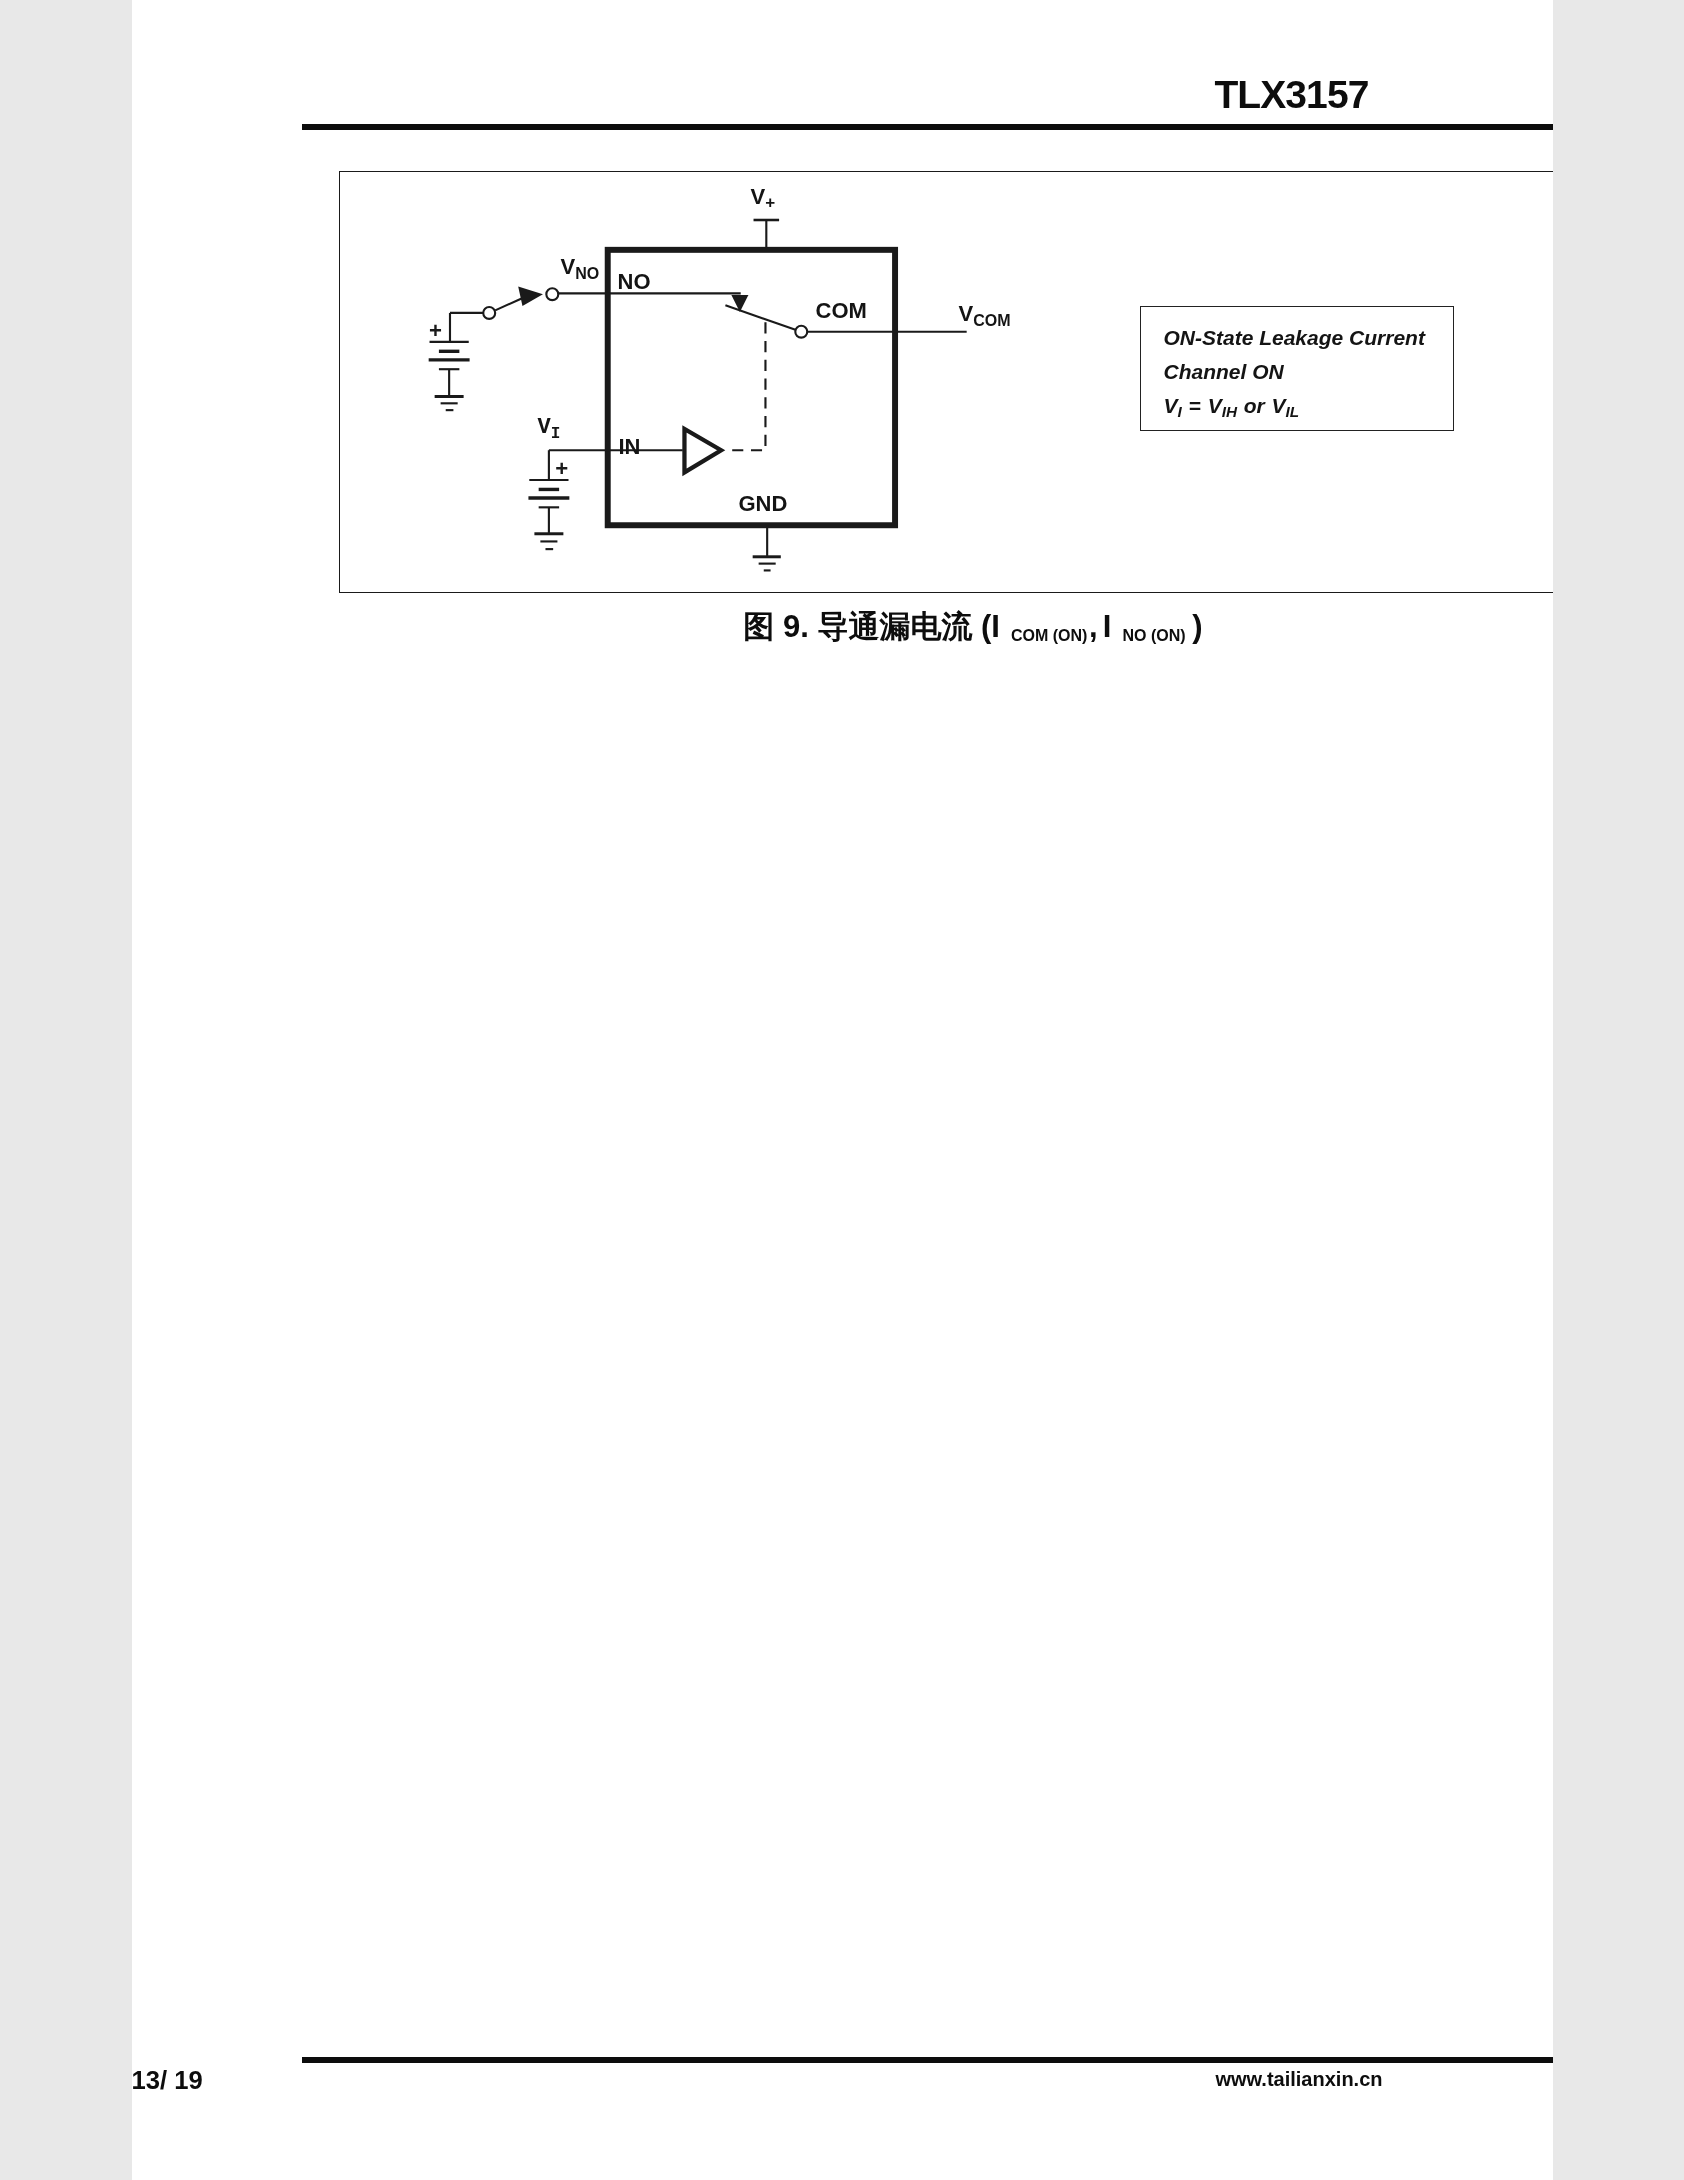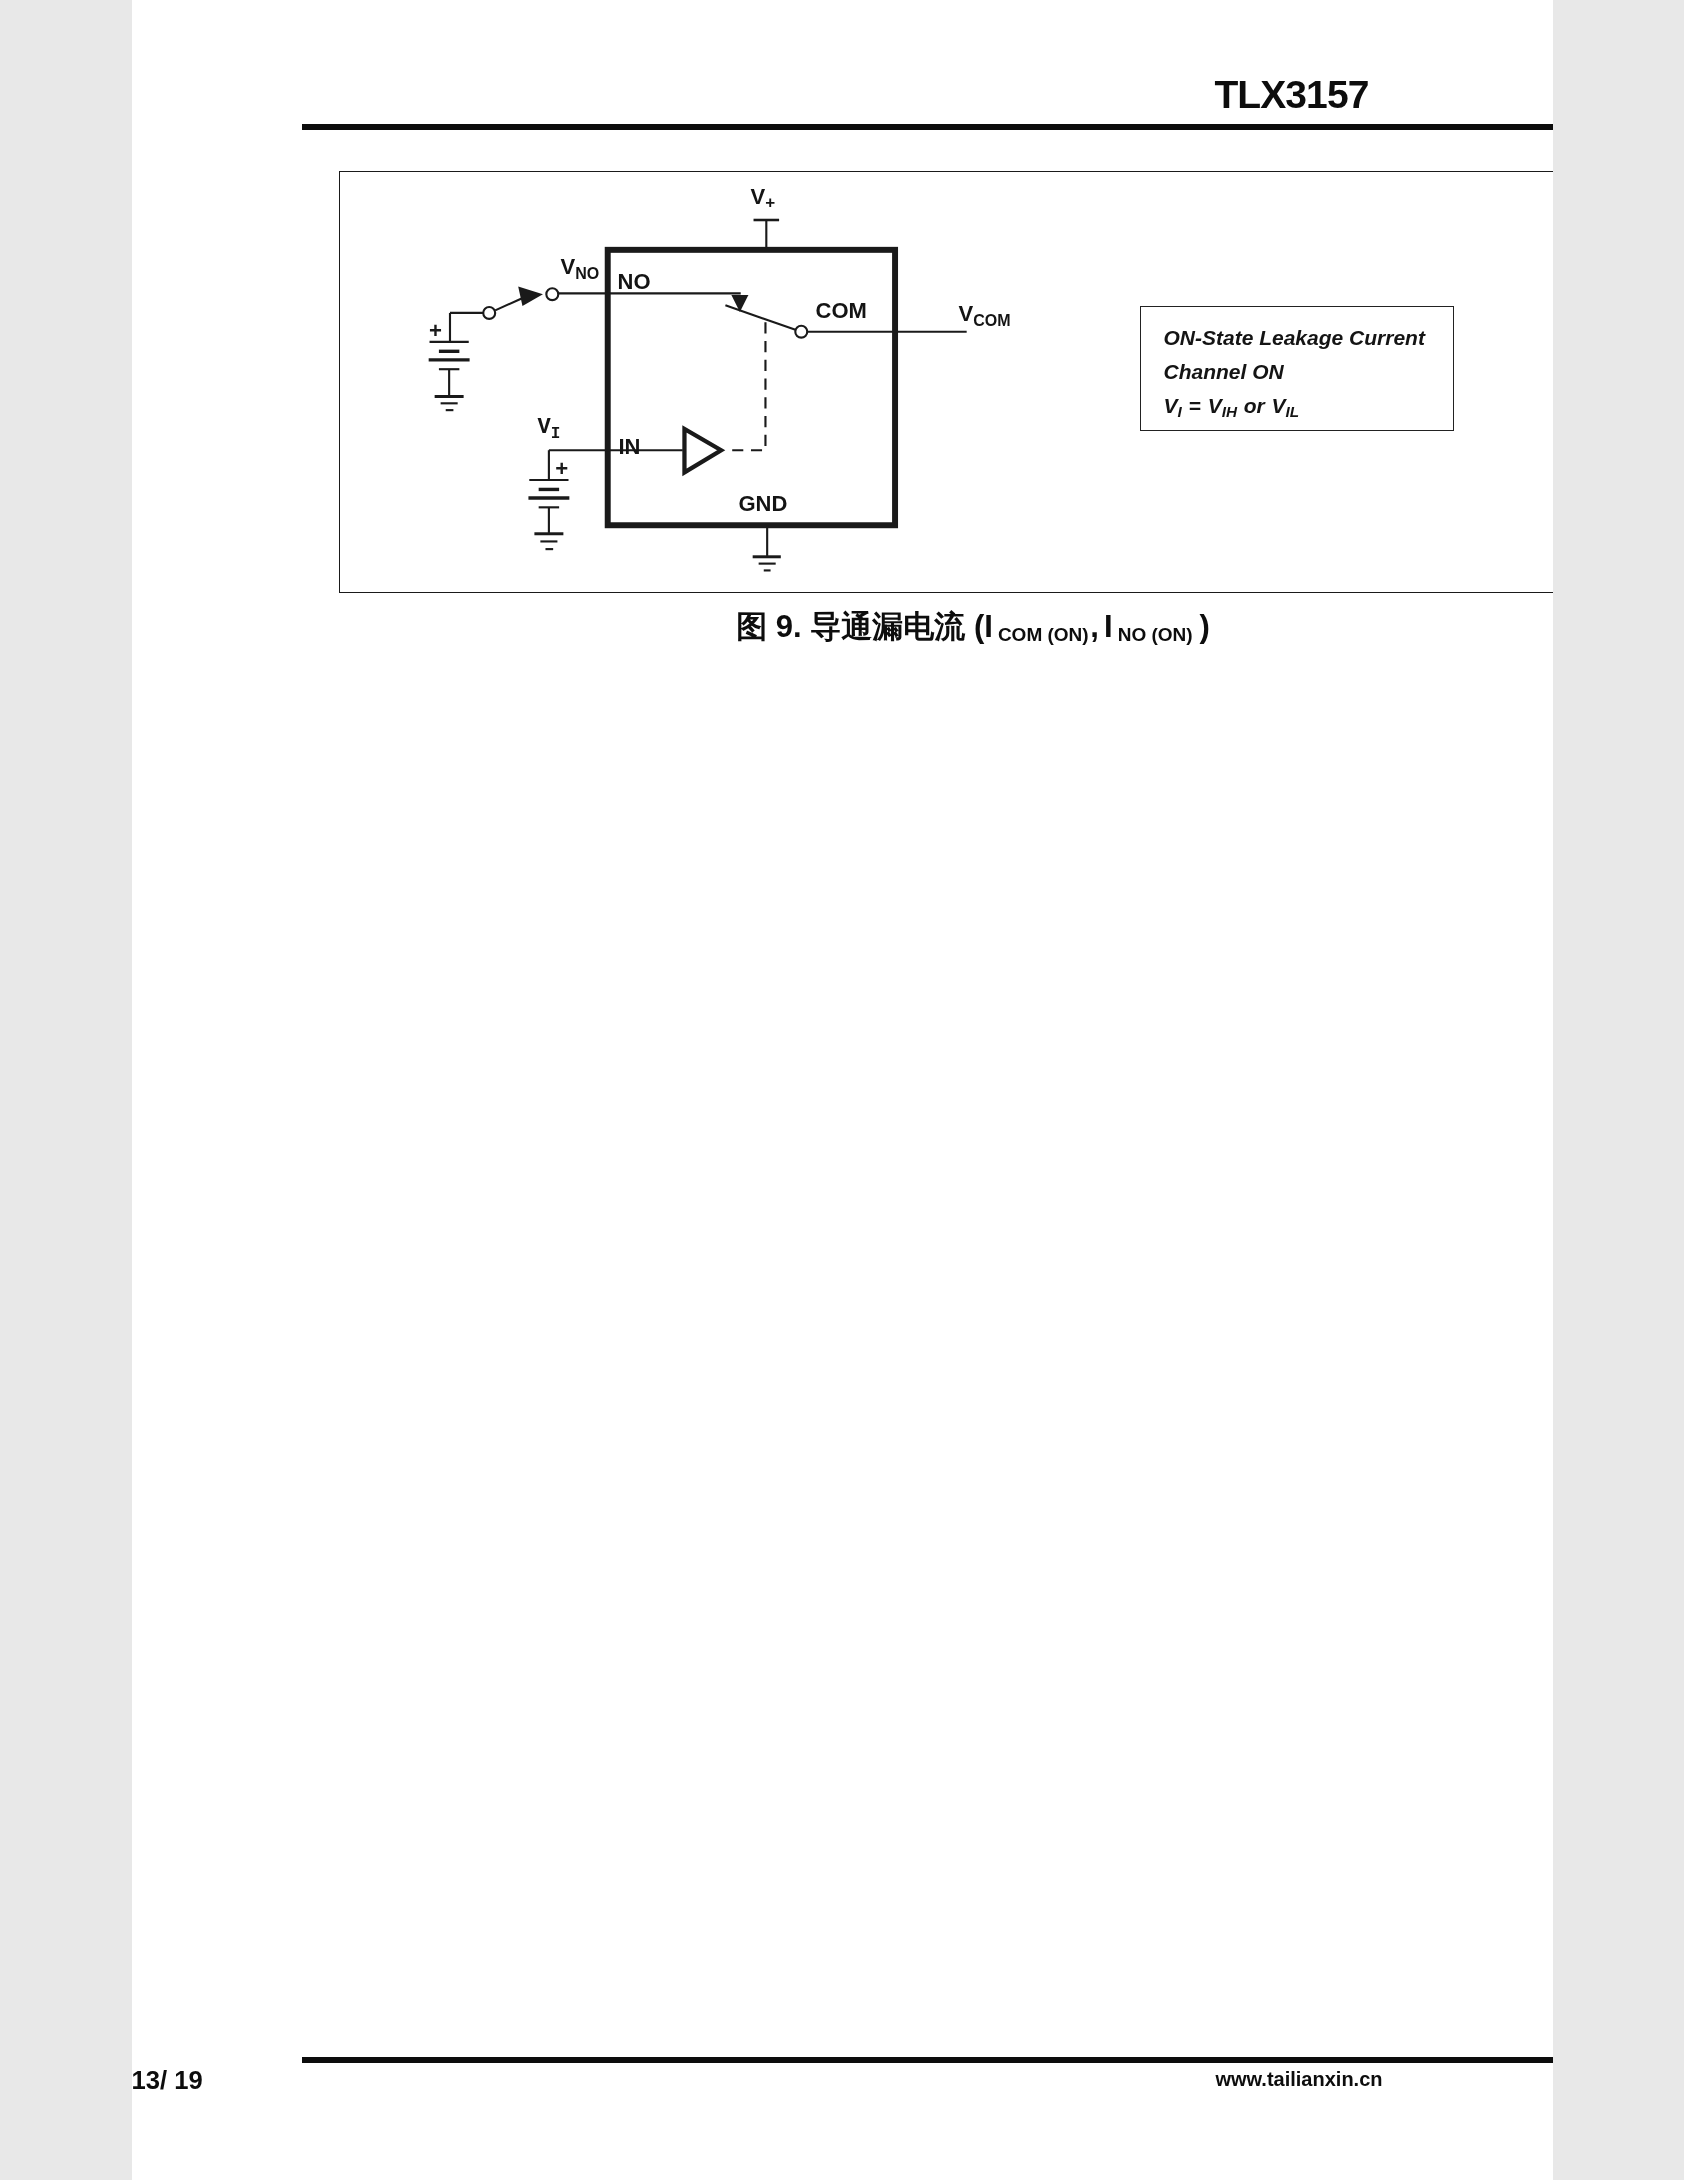--- a/index.html
+++ b/index.html
@@ -55,21 +55,21 @@
   }
   .note-box .sub { font-size:15.3px; font-weight:600; position:relative; top:4.3px; }
   .note-box .gap { margin:0 6.8px; }
 
   
   .caption {
     position:absolute; left:207px; top:608px; width:1269px;
     text-align:center; font-size:31px; font-weight:bold;
     color:#0d0d0d; white-space:nowrap; line-height:1.2;
   }
-  .caption .csub { font-size:19px; position:relative; top:4.3px; margin-left:5px; margin-right:1.7px; }
+  .caption .csub { font-size:16px; position:relative; top:4.3px; margin-left:11px; margin-right:1.7px; }
   .caption .cbig { margin-left:5.1px; }
 
   
   .page-num {
     position:absolute; top:2066px; left:0; width:100%;
     text-align:left; font-size:25.6px; font-weight:bold; color:#0d0d0d;
   }
   .site {
     position:absolute; top:2068px; right:170px;
     font-size:20px; font-weight:bold; color:#0d0d0d;

